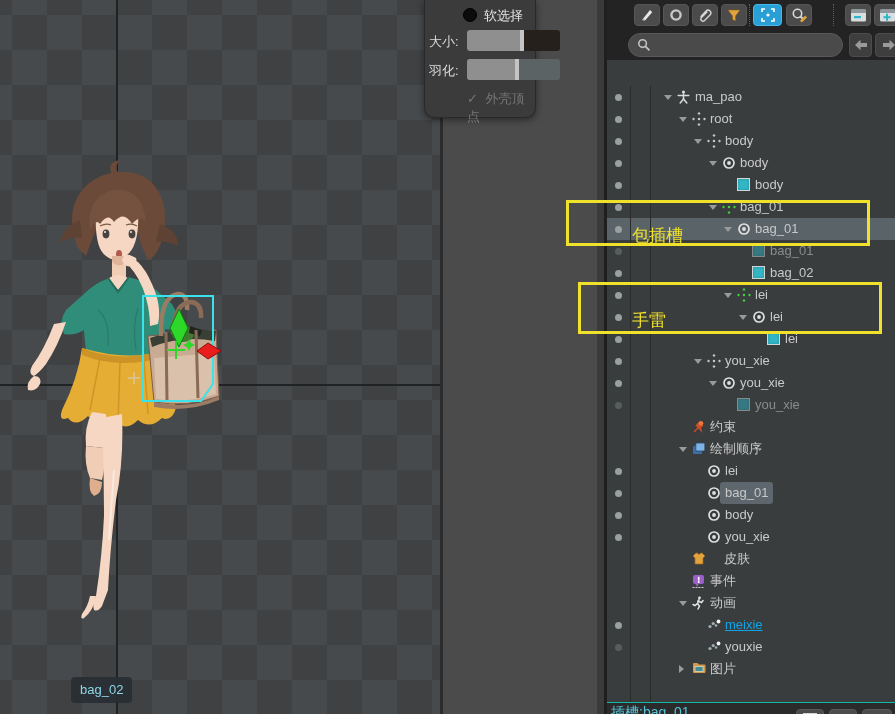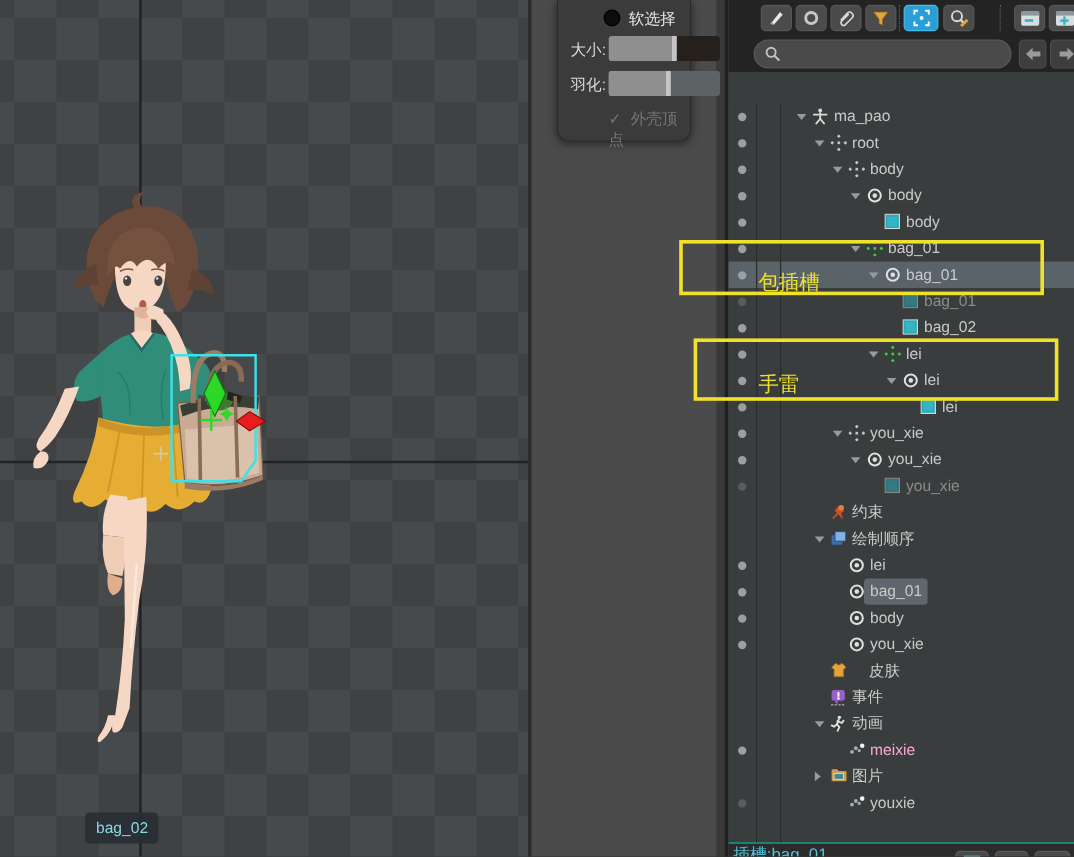--- a/index.html
+++ b/index.html
@@ -23,28 +23,28 @@
     position:absolute;left:71px;top:677px;height:26px;padding:4px 9px;
     background:rgba(40,46,51,.92);border-radius:4px;
     font-size:13px;color:#8cd6e6;line-height:18px;
   }
   
   .mid-col{position:absolute;left:440px;top:0;width:157px;height:714px;background:#4b4b4b;border-left:3px solid #2a2c2d;}
   .mid-shade{position:absolute;left:597px;top:0;width:7px;height:714px;background:#3a3a3a;}
   .panel-edge{position:absolute;left:604px;top:0;width:3px;height:714px;background:#1f1f1f;}
   
   .soft-panel{
-    position:absolute;left:464px;top:0;width:112px;height:118px;
+    position:absolute;left:424px;top:0;width:112px;height:118px;
     background:#3b3b3b;border:1px solid #2a2a2a;border-top:none;
     border-radius:0 0 10px 10px;box-shadow:0 2px 7px rgba(0,0,0,.45);
   }
   .sp-row1{position:absolute;left:0;top:6px;width:100%;height:18px;}
   .sp-toggle{position:absolute;left:38px;top:2px;width:14px;height:14px;border-radius:50%;background:#0c0c0c;border:1px solid #000;}
   .sp-title{position:absolute;left:59px;top:1px;font-size:13px;color:#e6e6e6;}
-  .sp-label{position:absolute;width:36px;text-align:right;font-size:13px;color:#dcdcdc;}
+  .sp-label{position:absolute;width:36px;font-size:13px;color:#dcdcdc;}
   .sp-slider{position:absolute;left:42px;width:93px;height:21px;border-radius:3px;overflow:hidden;}
   .sp-fill{position:absolute;left:0;top:0;height:100%;background:#8f8f8f;}
   .sp-handle{position:absolute;top:0;width:4px;height:100%;background:#c4c4c4;}
   .sp-check{position:absolute;left:42px;top:90px;font-size:13px;color:#767676;}
   
   .right-panel{position:absolute;left:607px;top:0;width:288px;height:714px;background:#3a3d3e;overflow:hidden;}
   .rp-toolbar{position:absolute;left:0;top:0;width:100%;height:30px;background:#232323;display:flex;align-items:center;}
   .tb-btn{
     position:absolute;top:4px;width:26px;height:22px;border-radius:4px;background:#4b4b4b;
     border:1px solid #565656;display:flex;align-items:center;justify-content:center;
@@ -66,21 +66,21 @@
   .row.sel{background:#5a6468;}
   .dot{position:absolute;left:8px;top:8px;width:7px;height:7px;border-radius:50%;background:#99a0a0;}
   .dot.dim{background:#575d5d;}
   .arrow-open{position:absolute;top:9px;width:0;height:0;border-style:solid;border-width:5px 4px 0 4px;border-color:#9a9a9a transparent transparent transparent;}
   .arrow-closed{position:absolute;top:7px;width:0;height:0;border-style:solid;border-width:4px 0 4px 5px;border-color:transparent transparent transparent #9a9a9a;}
   .t-icon{position:absolute;top:4px;width:14px;height:14px;line-height:0;}
   .t-icon.dim{opacity:.5;}
   .t-label{position:absolute;top:0;line-height:22px;font-size:13px;color:#c9c9c9;white-space:nowrap;}
   .t-label.dim{color:#8b8b8b;}
   .t-label.pill{background:#5d676d;border-radius:3px;padding:0 5px;margin-left:-5px;}
-  .t-label.uline{color:#f9a8d4;}
+  .t-label.uline{text-decoration:underline;color:#0ea5e9;}
   .rp-bottom{position:absolute;left:0;top:702px;width:100%;height:12px;background:#2b2b2b;border-top:1px solid #14b8a6;overflow:hidden;}
   .status-text{position:absolute;left:4px;top:1px;font-size:14px;color:#56c3da;}
   .bb-btn{position:absolute;top:6px;height:20px;border-radius:4px;background:#4b4b4b;border:1px solid #5a5a5a;display:flex;align-items:center;justify-content:center;}
   
   .hl-box{position:absolute;border:3px solid #f0e22a;pointer-events:none;z-index:40;}
   .hl-label{position:absolute;color:#f0e22a;font-size:17px;z-index:41;pointer-events:none;text-align:right;}
 </style>
 </head>
 <body>
 
@@ -527,38 +527,38 @@
               <g fill="#9fb0b5">
                 <circle cx="3" cy="8.5" r="1.6"></circle>
                 <circle cx="6.2" cy="5.5" r="1.6"></circle>
                 <circle cx="9" cy="7.5" r="1.3"></circle>
               </g>
               <circle cx="11.5" cy="3.5" r="1.9" fill="#f2f2f2"></circle>
             </svg></span>
           <span class="t-label uline" style="left: 118px;">meixie</span>
         </div>
         <div class="row">
-          <span class="arrow-closed" style="left: 72px;"></span>
-          <span class="t-icon" style="left: 85px;"><svg width="14" height="12">
-              <path d="M1,2 Q1,1 2,1 L5.5,1 L7,2.5 L12.5,2.5 Q13.5,2.5 13.5,3.5 L13.5,10 Q13.5,11 12.5,11 L2,11 Q1,11 1,10 Z" fill="#cf9a4e"></path>
-              <rect x="3" y="4.5" width="8" height="5" fill="#3d8c96" stroke="#e8d8b8" stroke-width="0.8"></rect>
-            </svg></span>
-          <span class="t-label" style="left: 103px;">图片</span>
-        </div>
-        <div class="row">
           <span class="dot dim"></span>
           <span class="t-icon" style="left: 100px;"><svg width="14" height="12">
               <g fill="#9fb0b5">
                 <circle cx="3" cy="8.5" r="1.6"></circle>
                 <circle cx="6.2" cy="5.5" r="1.6"></circle>
                 <circle cx="9" cy="7.5" r="1.3"></circle>
               </g>
               <circle cx="11.5" cy="3.5" r="1.9" fill="#f2f2f2"></circle>
             </svg></span>
           <span class="t-label" style="left: 118px;">youxie</span>
+        </div>
+        <div class="row">
+          <span class="arrow-closed" style="left: 72px;"></span>
+          <span class="t-icon" style="left: 85px;"><svg width="14" height="12">
+              <path d="M1,2 Q1,1 2,1 L5.5,1 L7,2.5 L12.5,2.5 Q13.5,2.5 13.5,3.5 L13.5,10 Q13.5,11 12.5,11 L2,11 Q1,11 1,10 Z" fill="#cf9a4e"></path>
+              <rect x="3" y="4.5" width="8" height="5" fill="#3d8c96" stroke="#e8d8b8" stroke-width="0.8"></rect>
+            </svg></span>
+          <span class="t-label" style="left: 103px;">图片</span>
         </div>
       </div>
     <div class="gutter-line" style="left:23px;top:86px;height:616px;z-index:5;"></div>
     <div class="gutter-line" style="left:43px;top:86px;height:616px;z-index:5;"></div>
 
     <div class="rp-bottom">
       <span class="status-text">插槽:bag_01</span>
       <div class="bb-btn" style="left:189px;width:28px;">
         <svg width="14" height="12" viewBox="0 0 14 12">
             <rect x="0.5" y="0.5" width="13" height="11" fill="#2ea8b8" stroke="#cfd6d6"></rect>

